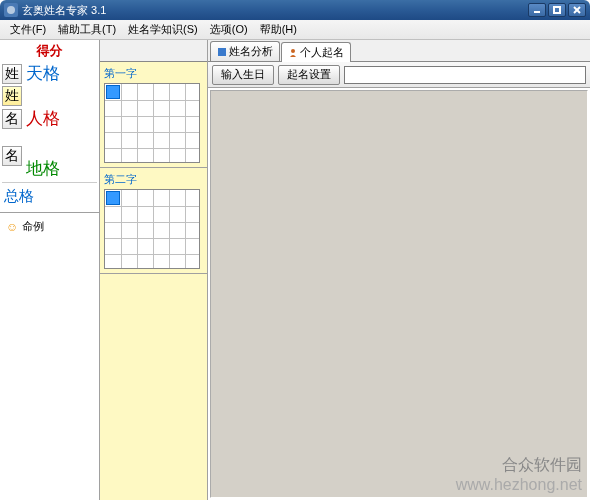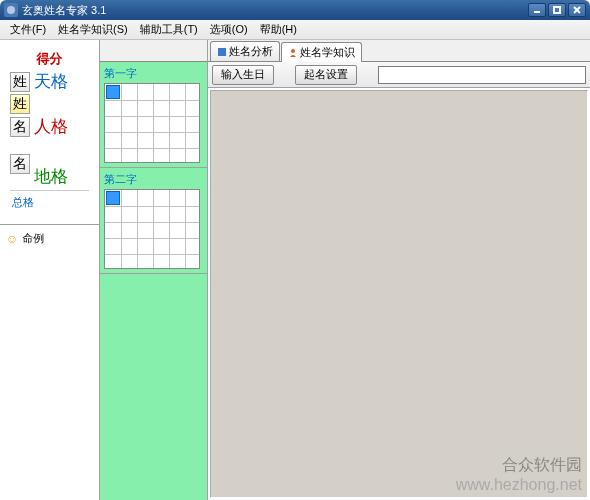--- a/index.html
+++ b/index.html
@@ -12,49 +12,49 @@
 .titlebar .win-controls { display: flex; gap: 2px; }
 .titlebar .win-btn { width: 18px; height: 14px; background: linear-gradient(to bottom, #5a8ac5, #3a6aa5); border: 1px solid #1a3a65; border-radius: 2px; display: flex; align-items: center; justify-content: center; cursor: pointer; }
 .titlebar .win-btn svg { stroke: #fff; stroke-width: 2; fill: none; }
 
 .menubar { height: 20px; background: linear-gradient(to bottom, #f5f5f5, #e8e8e8); border-bottom: 1px solid #c0c0c0; display: flex; align-items: center; padding: 0 4px; font-size: 11px; }
 .menubar .menu-item { padding: 2px 6px; cursor: pointer; }
 
 .content { display: flex; height: 460px; }
 
 .left-panel { width: 100px; border-right: 1px solid #a0a0a0; display: flex; flex-direction: column; background: #fff; }
-.score-section { padding: 10px; font-size: 11px; }
+.score-section { padding: 2px; font-size: 11px; }
 .score-header { text-align: center; color: #c00; font-weight: bold; font-size: 13px; margin-bottom: 2px; }
 .score-row { display: flex; align-items: center; margin: 1px 0; }
 .score-char { width: 20px; height: 20px; border: 1px solid #a0a0a0; background: linear-gradient(to bottom, #fff, #e8e8e8); display: flex; align-items: center; justify-content: center; font-size: 14px; margin-right: 4px; }
 .score-char.hl { background: linear-gradient(to bottom, #ffffcc, #ffee99); }
 .score-label { color: #0066cc; font-size: 17px; }
 .score-label.red { color: #cc0000; }
 .score-label.green { color: #008800; margin-top: 26px; }
-.total-label { color: #0066cc; font-size: 11px; padding: 4px 2px; border-top: 1px solid #ccc; margin-top: 2px; }
+.total-label { color: #0066cc; font-size: 15px; padding: 4px 2px; border-top: 1px solid #ccc; margin-top: 2px; }
 .tree-section { flex: 1; border-top: 1px solid #a0a0a0; padding: 4px; font-size: 11px; }
 .tree-item { display: flex; align-items: center; gap: 4px; padding: 2px; cursor: pointer; }
 .tree-item .smiley { color: #f0a020; font-size: 12px; }
 
-.mid-panel { width: 108px; border-right: 1px solid #a0a0a0; display: flex; flex-direction: column; background: #86efac; }
+.mid-panel { width: 108px; border-right: 1px solid #a0a0a0; display: flex; flex-direction: column; background: #fef9c3; }
 .tabs-strip { height: 22px; display: flex; align-items: flex-end; padding-left: 2px; border-bottom: 1px solid #888; background: #f0f0f0; font-size: 11px; }
 .char-box { padding: 4px; border-bottom: 1px solid #a0a0a0; }
 .char-label { color: #0066cc; font-size: 11px; margin-bottom: 2px; }
 .char-grid { width: 96px; height: 80px; border: 1px solid #888; background: #fff; position: relative; }
 .char-grid .gline-h { position: absolute; left: 0; right: 0; height: 1px; background: #c0c0c0; }
 .char-grid .gline-v { position: absolute; top: 0; bottom: 0; width: 1px; background: #c0c0c0; }
 .char-grid .sel-cell { position: absolute; top: 1px; left: 1px; width: 14px; height: 14px; background: #3399ff; border: 1px solid #0066cc; }
 .mid-panel .filler { flex: 1; }
 
 .main-panel { flex: 1; display: flex; flex-direction: column; }
 .main-tabs { height: 22px; display: flex; align-items: flex-end; border-bottom: 1px solid #888; background: #f0f0f0; font-size: 11px; padding-left: 2px; }
 .tab { height: 20px; padding: 2px 6px; border: 1px solid #888; border-bottom: none; background: linear-gradient(to bottom, #fff, #e8e8e8); margin-right: 1px; display: flex; align-items: center; gap: 2px; cursor: pointer; border-radius: 3px 3px 0 0; white-space: nowrap; }
 .tab.active { background: #fff; position: relative; top: 1px; }
 .tab .tab-icon { width: 10px; height: 10px; }
-.main-toolbar { height: 26px; background: linear-gradient(to bottom, #f8f8f8, #e8e8e8); border-bottom: 1px solid #a0a0a0; display: flex; align-items: center; padding: 0 4px; gap: 21px; font-size: 11px; }
+.main-toolbar { height: 26px; background: linear-gradient(to bottom, #f8f8f8, #e8e8e8); border-bottom: 1px solid #a0a0a0; display: flex; align-items: center; padding: 0 4px; gap: 4px; font-size: 11px; }
 .tool-btn { height: 20px; padding: 0 8px; border: 1px solid #888; background: linear-gradient(to bottom, #fff, #dcdcdc); border-radius: 2px; cursor: pointer; display: flex; align-items: center; font-size: 11px; }
 .tool-input { flex: 1; height: 18px; border: 1px solid #7a7a7a; background: #fff; padding: 0 2px; font-size: 11px; }
 .main-body { flex: 1; background: #d4d0c8; border: 1px inset #fff; margin: 2px; }
 
 .watermark { position: absolute; right: 8px; bottom: 6px; text-align: right; font-size: 16px; color: #888; pointer-events: none; }
 .watermark .wm-sub { font-size: 16px; color: #aaa; }
 
 
 .ic-blue { fill: #3a7acc; }
 .ic-green { fill: #2a9a4a; }
@@ -86,22 +86,22 @@
         <svg width="8" height="8" viewBox="0 0 8 8">
           <line x1="1" y1="1" x2="7" y2="7"></line>
           <line x1="7" y1="1" x2="1" y2="7"></line>
         </svg>
       </div>
   </div>
 </div>
 
 <div class="menubar">
   <div class="menu-item">文件(F)</div>
+  <div class="menu-item">辅助工具(T)</div>
   <div class="menu-item">姓名学知识(S)</div>
-  <div class="menu-item">辅助工具(T)</div>
   <div class="menu-item">选项(O)</div>
   <div class="menu-item">帮助(H)</div>
 </div>
 
 <div class="content">
 
   <div class="left-panel">
     <div class="score-section">
       <div class="score-header">得分</div>
       <div class="score-row">
@@ -170,21 +170,21 @@
         <svg class="tab-icon" viewBox="0 0 10 10">
             <rect class="ic-blue" x="1" y="1" width="8" height="8"></rect>
           </svg>
         <span>姓名分析</span>
       </div>
       <div class="tab active">
         <svg class="tab-icon" viewBox="0 0 10 10">
             <circle class="ic-person" cx="5" cy="3" r="2"></circle>
             <path class="ic-person" d="M2 9 Q5 5 8 9 Z"></path>
           </svg>
-        <span>姓名学知识</span>
+        <span>个人起名</span>
       </div>
     </div>
     <div class="main-toolbar">
       <button class="tool-btn">输入生日</button>
       <button class="tool-btn">起名设置</button>
       <input class="tool-input" value="" style="">
     </div>
     <div class="main-body"></div>
   </div>
 

